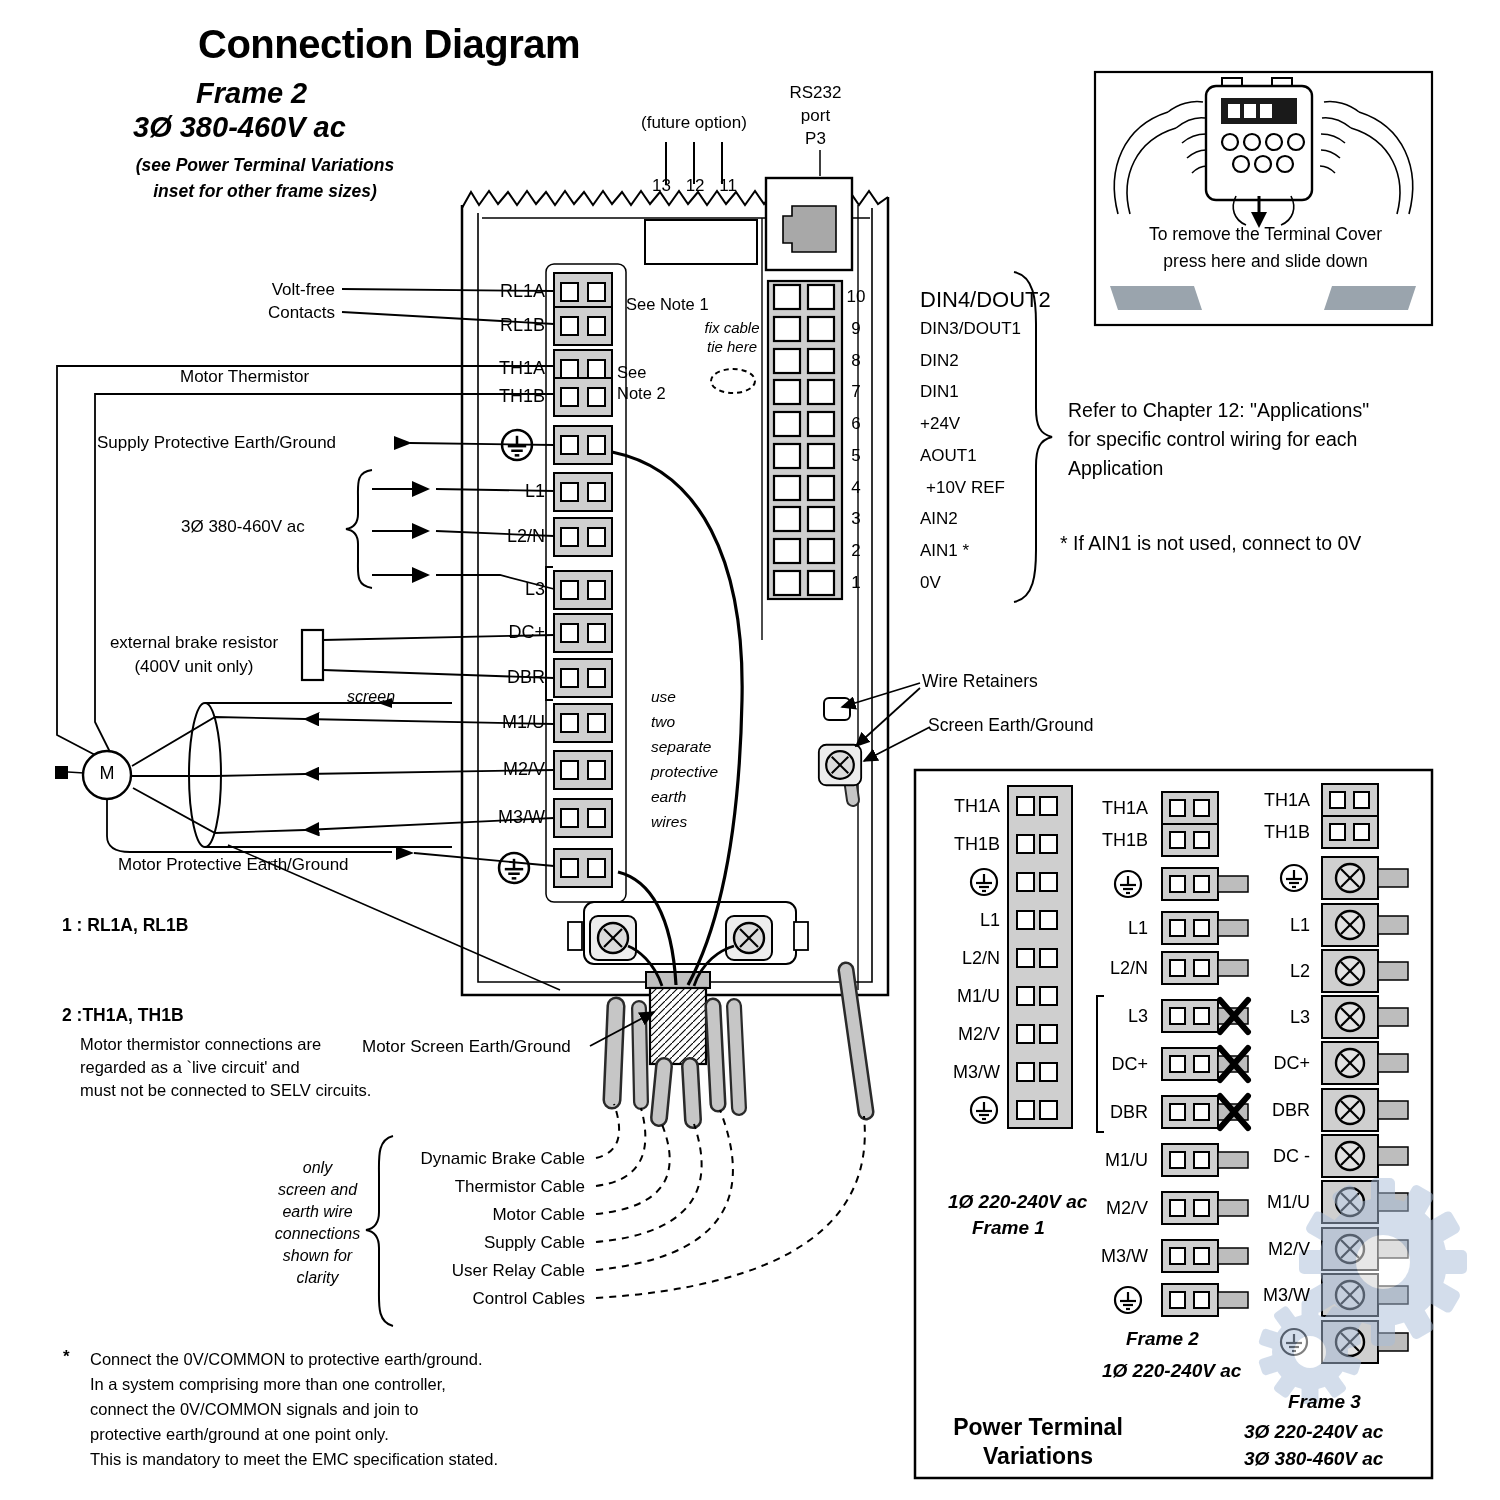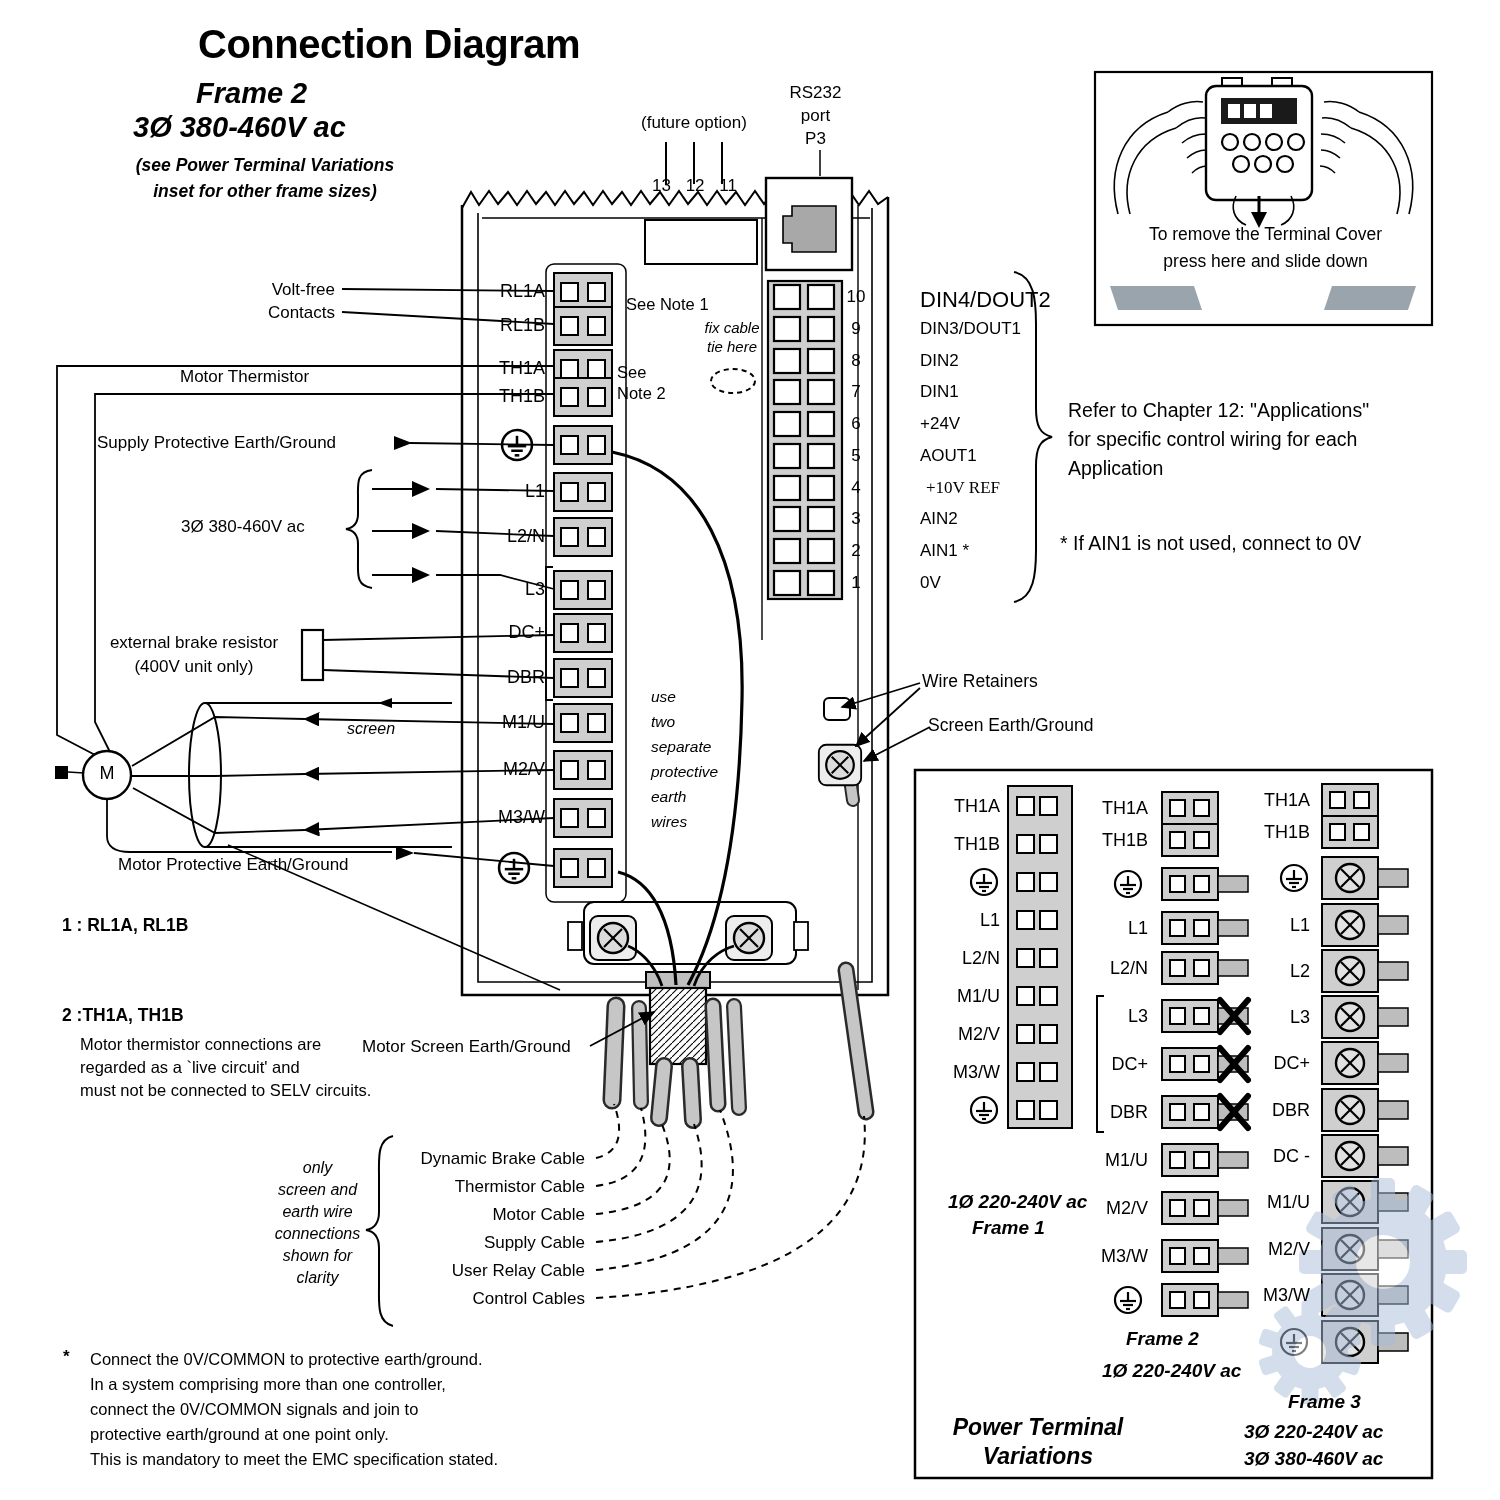--- a/index.html
+++ b/index.html
@@ -360,21 +360,21 @@
 <div class="lbl b i c" style="left:100px;top:152px;width:330px;font-size:17.5px;line-height:26px;">(see Power Terminal Variations
 inset for other frame sizes)</div>
 
 <div class="lbl r" style="left:210px;top:280px;width:125px;font-size:17px;">Volt-free</div>
 <div class="lbl r" style="left:210px;top:303px;width:125px;font-size:17px;">Contacts</div>
 <div class="lbl" style="left:180px;top:367px;font-size:17px;">Motor Thermistor</div>
 <div class="lbl" style="left:97px;top:433px;font-size:17px;">Supply Protective Earth/Ground</div>
 <div class="lbl" style="left:181px;top:517px;font-size:17px;">3Ø 380-460V ac</div>
 <div class="lbl c" style="left:85px;top:631px;width:218px;font-size:17px;line-height:24px;">external brake resistor
 (400V unit only)</div>
-<div class="lbl i" style="left:347px;top:687px;font-size:16px;margin-top:32px;">screen</div>
+<div class="lbl i" style="left:347px;top:687px;font-size:16px;">screen</div>
 <div class="lbl c" style="left:94px;top:763px;width:26px;font-size:18px;">M</div>
 <div class="lbl" style="left:118px;top:855px;font-size:17px;">Motor Protective Earth/Ground</div>
 
 <div class="lbl" style="left:641px;top:113px;font-size:17px;">(future option)</div>
 <div class="lbl" style="left:652px;top:176px;font-size:17px;word-spacing:10px;">13 12 11</div>
 <div class="lbl c" style="left:768px;top:81px;width:95px;font-size:17px;line-height:23px;">RS232
 port
 P3</div>
 <div class="lbl" style="left:626px;top:294px;font-size:16.5px;">See Note 1</div>
 <div class="lbl i c" style="left:692px;top:318px;width:80px;font-size:15px;line-height:19px;">fix cable
@@ -411,21 +411,21 @@
 <div class="lbl c" style="left:845px;top:509px;width:22px;font-size:17px;">3</div>
 <div class="lbl c" style="left:845px;top:541px;width:22px;font-size:17px;">2</div>
 <div class="lbl c" style="left:845px;top:573px;width:22px;font-size:17px;">1</div>
 
 <div class="lbl" style="left:920px;top:287px;font-size:22px;">DIN4/DOUT2</div>
 <div class="lbl" style="left:920px;top:319px;font-size:17px;">DIN3/DOUT1</div>
 <div class="lbl" style="left:920px;top:351px;font-size:17px;">DIN2</div>
 <div class="lbl" style="left:920px;top:382px;font-size:17px;">DIN1</div>
 <div class="lbl" style="left:920px;top:414px;font-size:17px;">+24V</div>
 <div class="lbl" style="left:920px;top:446px;font-size:17px;">AOUT1</div>
-<div class="lbl" style="left:926px;top:478px;font-size:17px;font-family:Liberation Serif, serif;">+10V REF</div>
+<div class="lbl" style="left:926px;top:478px;font-size:17px;">+10V REF</div>
 <div class="lbl" style="left:920px;top:509px;font-size:17px;">AIN2</div>
 <div class="lbl" style="left:920px;top:541px;font-size:17px;">AIN1 *</div>
 <div class="lbl" style="left:920px;top:573px;font-size:17px;">0V</div>
 
 <div class="lbl c" style="left:1108px;top:221px;width:315px;font-size:17.5px;line-height:27px;">To remove the Terminal Cover
 press here and slide down</div>
 <div class="lbl" style="left:1068px;top:396px;font-size:19.5px;line-height:29px;">Refer to Chapter 12: "Applications"
 for specific control wiring for each
 Application</div>
 <div class="lbl" style="left:1060px;top:532px;font-size:19.5px;">*  If AIN1 is not used, connect to 0V</div>
@@ -451,21 +451,21 @@
 shown for
 clarity</div>
 <div class="lbl" style="left:362px;top:1037px;font-size:17px;">Motor Screen Earth/Ground</div>
 <div class="lbl r" style="left:360px;top:1149px;width:225px;font-size:17px;">Dynamic Brake Cable</div>
 <div class="lbl r" style="left:360px;top:1177px;width:225px;font-size:17px;">Thermistor Cable</div>
 <div class="lbl r" style="left:360px;top:1205px;width:225px;font-size:17px;">Motor Cable</div>
 <div class="lbl r" style="left:360px;top:1233px;width:225px;font-size:17px;">Supply Cable</div>
 <div class="lbl r" style="left:360px;top:1261px;width:225px;font-size:17px;">User Relay Cable</div>
 <div class="lbl r" style="left:360px;top:1289px;width:225px;font-size:17px;">Control Cables</div>
 
-<div class="lbl b c" style="left:928px;top:1413px;width:220px;font-size:23px;line-height:29px;font-style:italic;">Power Terminal
+<div class="lbl b c" style="left:928px;top:1413px;width:220px;font-size:23px;line-height:29px;">Power Terminal
 Variations</div>
 
 <div class="lbl r" style="left:928px;top:796px;width:72px;font-size:18px;">TH1A</div>
 <div class="lbl r" style="left:928px;top:834px;width:72px;font-size:18px;">TH1B</div>
 <div class="lbl r" style="left:928px;top:910px;width:72px;font-size:18px;">L1</div>
 <div class="lbl r" style="left:928px;top:948px;width:72px;font-size:18px;">L2/N</div>
 <div class="lbl r" style="left:928px;top:986px;width:72px;font-size:18px;">M1/U</div>
 <div class="lbl r" style="left:928px;top:1024px;width:72px;font-size:18px;">M2/V</div>
 <div class="lbl r" style="left:928px;top:1062px;width:72px;font-size:18px;">M3/W</div>
 <div class="lbl b i" style="left:972px;top:1216px;font-size:19px;">Frame 1</div>

